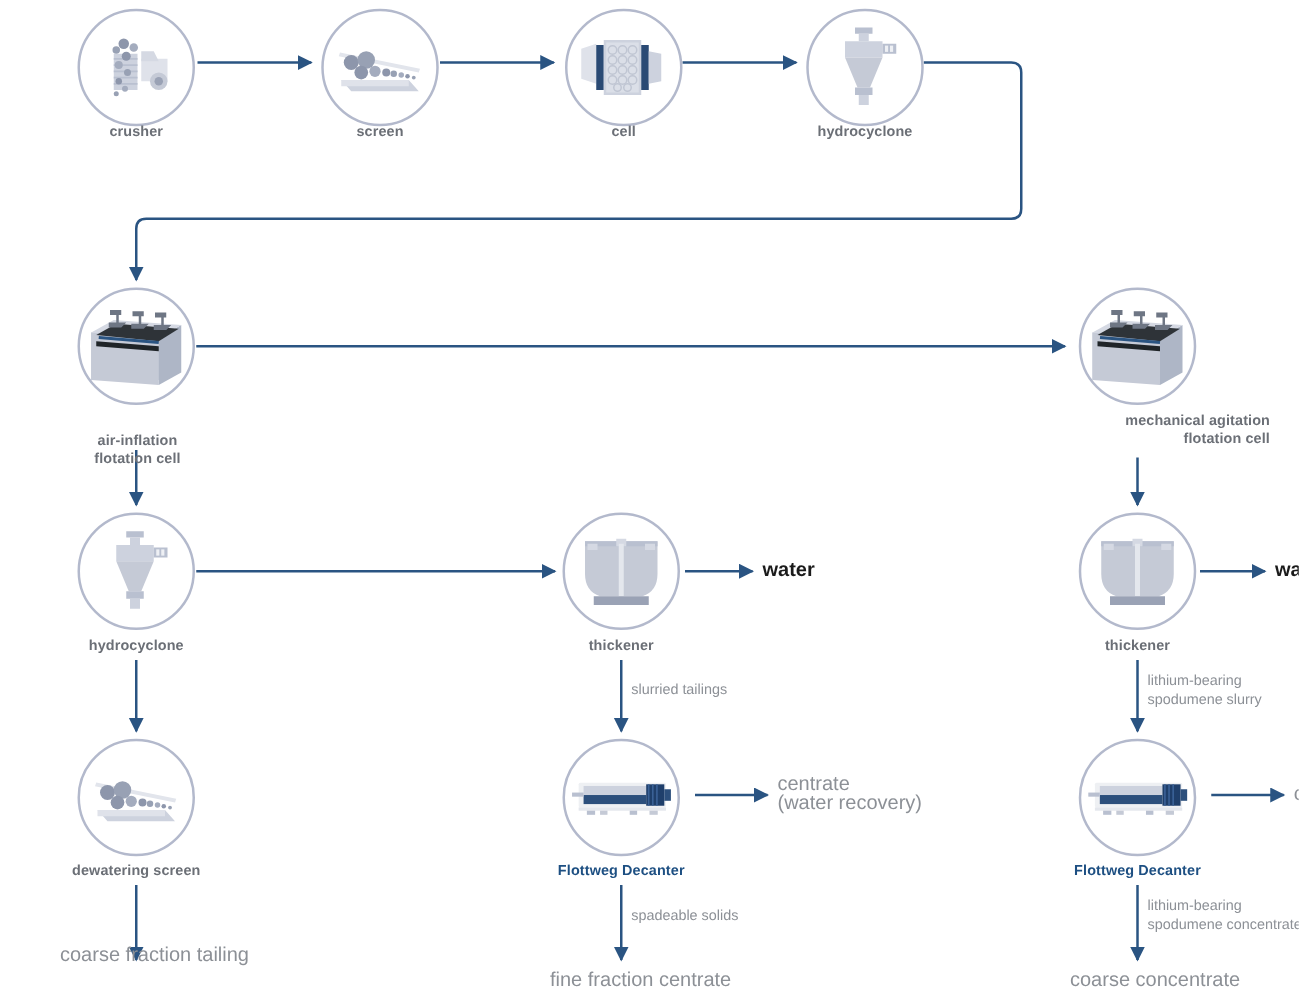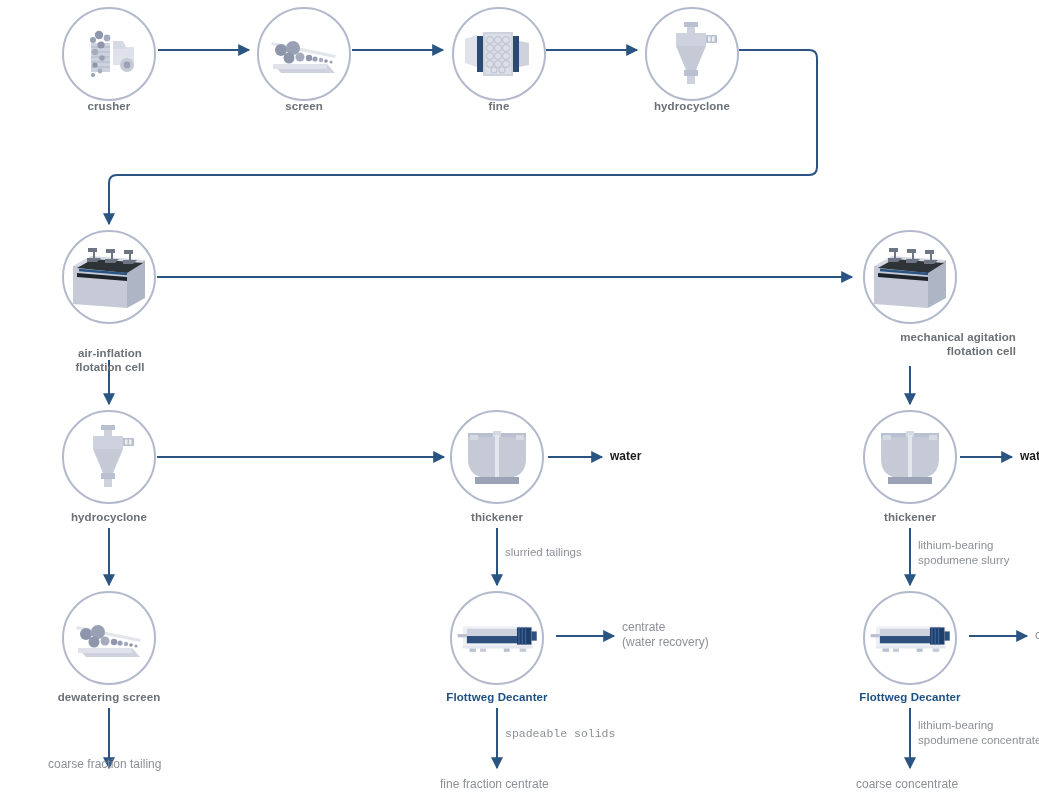--- a/index.html
+++ b/index.html
@@ -52,21 +52,21 @@
   }
   .edge-label {
     position: absolute;
     font-size: 11.5px;
     color: #8c9096;
     line-height: 15px;
     white-space: pre-line;
   }
   .term-label {
     position: absolute;
-    font-size: 12px;
+    font-size: 16px;
     color: #8c9096;
     line-height: 15px;
     white-space: pre-line;
   }
   .term-label.strong {
     color: #1b1b1b;
     font-weight: bold;
   }
   svg.wires {
     position: absolute;
@@ -194,21 +194,21 @@
             <circle cx="37" cy="41" r="3.4"></circle>
             <circle cx="45" cy="41" r="3.4"></circle>
           <circle cx="33" cy="47" r="3.0"></circle>
             <circle cx="41" cy="47" r="3.0"></circle>
         </g>
         <rect x="52" y="13" width="6" height="36" fill="#2a4a74"></rect>
         <path d="M58 18 L68 20 L68 42 L58 44 Z" fill="#cdd2de"></path>
       </svg>
     </div>
   </div>
-  <div class="node-label" style="left:390px; top:99px; width:130px;">fine</div>
+  <div class="node-label" style="left:390px; top:99px; width:130px;">cell</div>
 
   <div class="node" style="left:601px; top:7px;">
     <div class="iconwrap">
       <svg width="60" height="68" viewBox="0 0 60 68">
         <rect x="22" y="2" width="14" height="5" fill="#b9c0d0"></rect>
         <rect x="25" y="7" width="8" height="6" fill="#cdd2de"></rect>
         <rect x="14" y="13" width="30" height="13" fill="#cdd2de"></rect>
         <rect x="44" y="15" width="11" height="8" fill="#b9c0d0"></rect>
         <rect x="46" y="16.5" width="2.5" height="5" fill="#eef0f4"></rect>
         <rect x="50" y="16.5" width="2.5" height="5" fill="#eef0f4"></rect>
@@ -367,21 +367,21 @@
       </svg>
     </div>
   </div>
   <div class="node-label brand" style="left:791px; top:690px; width:150px;">Flottweg Decanter</div>
 
   <div class="edge-label" style="left:461px; top:545px;text-align:center;">slurried tailings</div>
 
   <div class="edge-label" style="left:874px; top:538px;">lithium-bearing
 spodumene slurry</div>
 
-  <div class="edge-label" style="left:461px; top:726px;font-family:Liberation Mono, monospace;">spadeable solids</div>
+  <div class="edge-label" style="left:461px; top:726px;">spadeable solids</div>
 
   <div class="edge-label" style="left:874px; top:718px;">lithium-bearing
 spodumene concentrate</div>
 
   <div class="term-label strong" style="left:566px; top:449px;">water</div>
 
   <div class="term-label strong" style="left:976px; top:449px;">water</div>
 
   <div class="term-label" style="left:578px; top:620px;">centrate
 (water recovery)</div>

